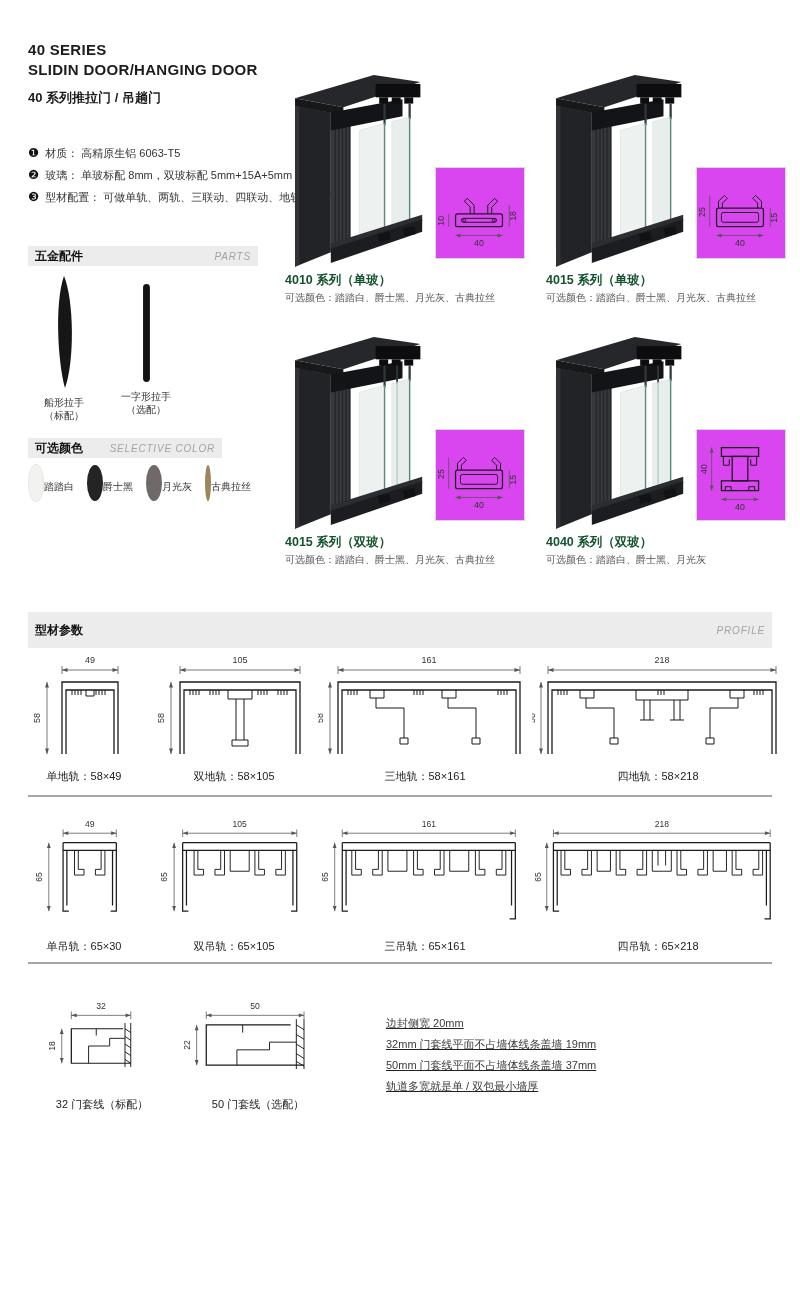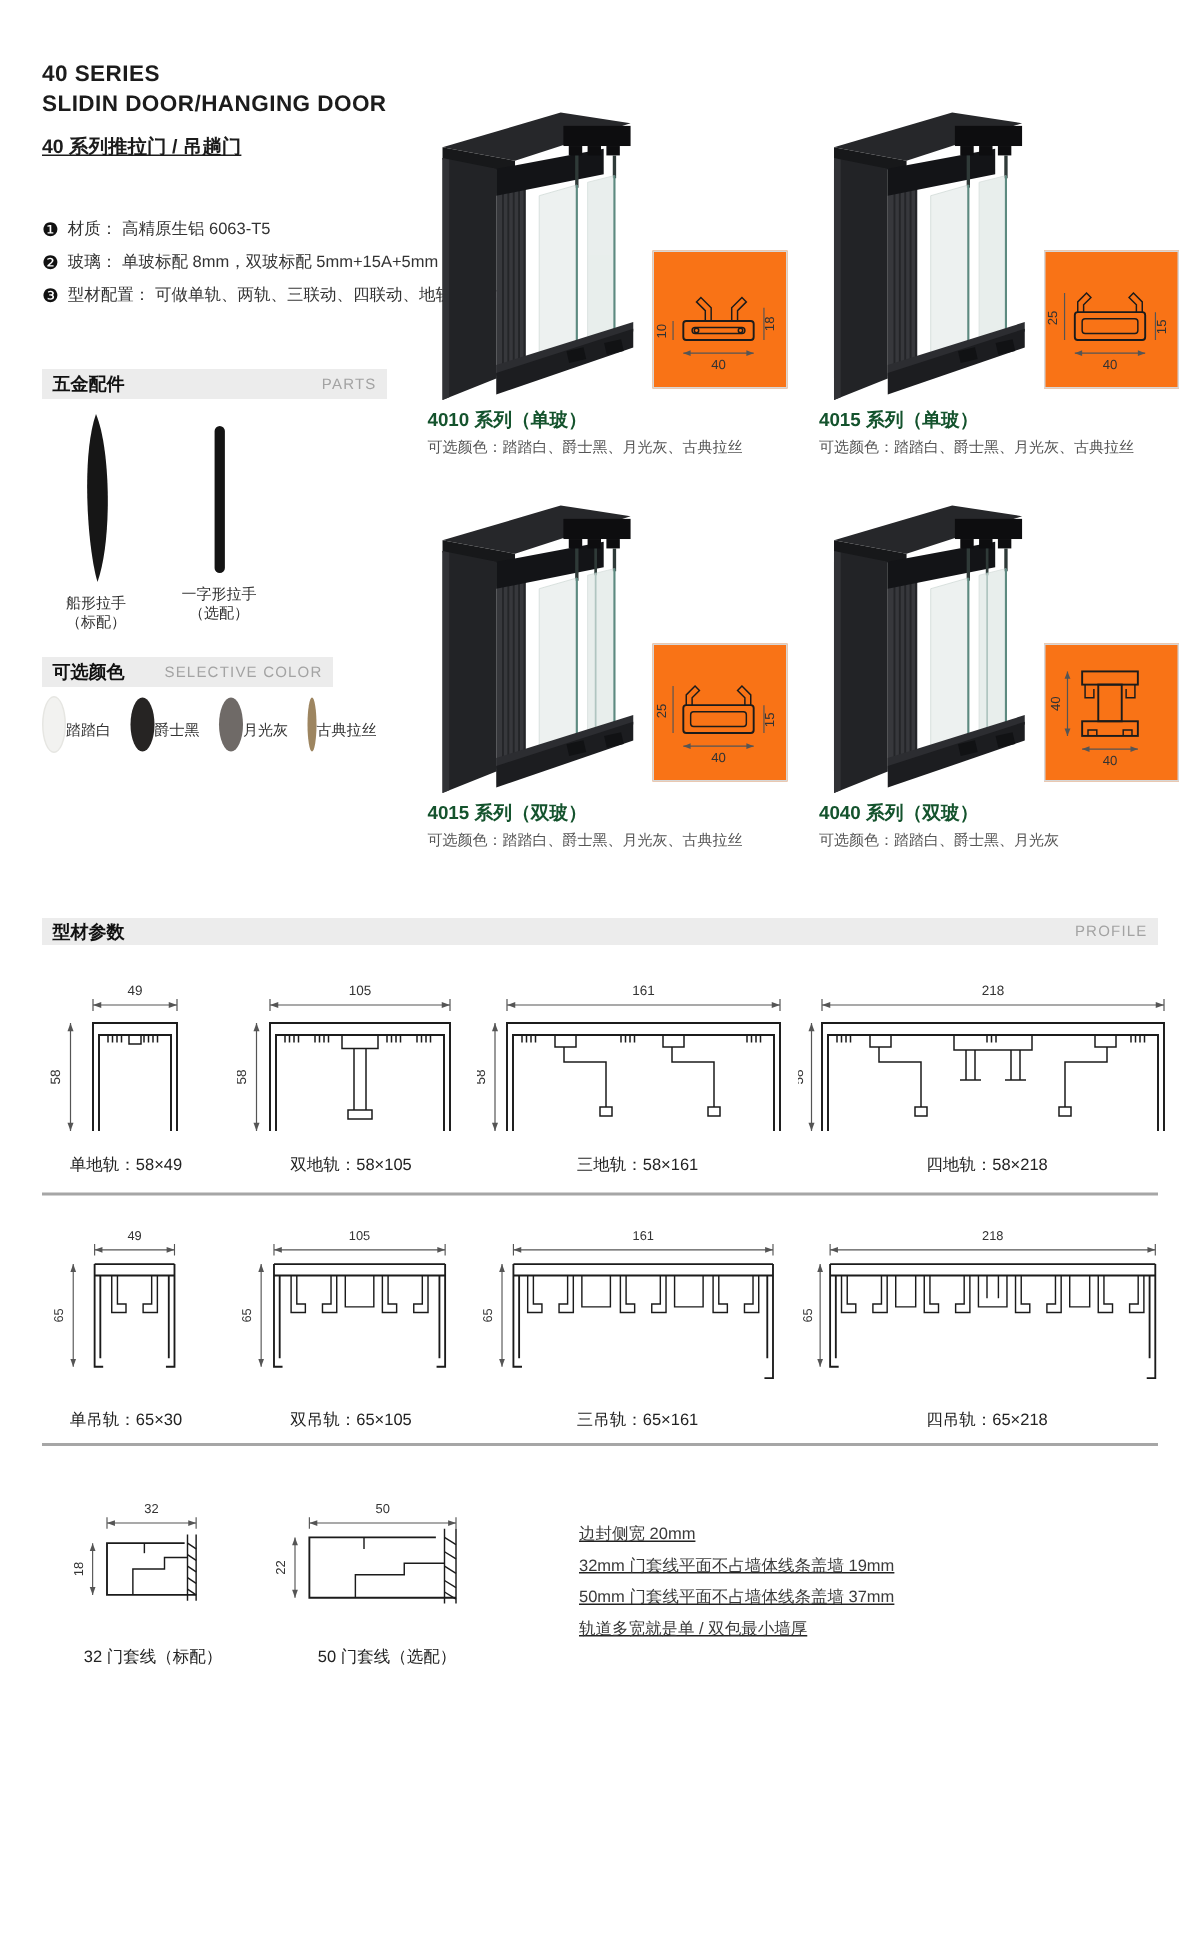--- a/index.html
+++ b/index.html
@@ -2,43 +2,43 @@
 <html><head>
 <meta charset="utf-8">
 <style>
   html,body{margin:0;padding:0;background:#fff;}
   body{font-family:"Liberation Sans","DejaVu Sans",sans-serif;color:#222;}
   .page{position:relative;width:800px;height:1300px;background:#ffffff;overflow:hidden;}
   .abs{position:absolute;}
 
   
   .title-en{font-size:15px;font-weight:bold;color:#1c1c1c;line-height:20px;letter-spacing:.3px;}
-  .title-cn{font-size:13px;font-weight:bold;color:#1c1c1c;margin-top:9px;text-decoration:underline;}
+  .title-cn{font-size:13px;font-weight:bold;color:#1c1c1c;margin-top:9px;}
 
   
   .spec-row{display:flex;align-items:flex-start;height:22px;font-size:11px;color:#333;}
   .spec-num{font-size:12.5px;color:#111;margin-right:6px;line-height:15px;}
   .spec-text{line-height:15px;}
 
   
   .band{background:#ececec;height:20px;display:flex;align-items:center;justify-content:space-between;padding:0 7px;box-sizing:border-box;}
   .band-cn{font-size:12px;font-weight:bold;color:#111;}
-  .band-en{font-size:10px;color:#a3a3a3;letter-spacing:.8px;}
+  .band-en{font-size:10px;color:#a3a3a3;letter-spacing:.8px;font-style:italic;}
 
   
   .part-fig{display:flex;flex-direction:column;align-items:center;width:84px;}
   .part-label{font-size:10px;color:#333;text-align:center;line-height:13px;margin-top:6px;}
   .swatch-row{display:flex;gap:13px;}
   .swatch-item{display:flex;flex-direction:row;align-items:center;width:46px;}
   .swatch-circle{width:36px;height:36px;border-radius:50%;}
   .swatch-label{font-size:10px;color:#333;margin-top:7px;white-space:nowrap;}
 
   
   .product-card{position:absolute;width:244px;height:258px;}
-  .diagram-box{position:absolute;left:150px;top:107px;width:88px;height:90px;border:1px solid #d7d7d7;background:#f97316;}
+  .diagram-box{position:absolute;left:150px;top:107px;width:88px;height:90px;border:1px solid #d7d7d7;background:#d946ef;}
   .product-title{position:absolute;left:0;top:212px;font-size:12.5px;font-weight:bold;color:#14532d;}
   .product-colors{position:absolute;left:0;top:231px;font-size:10px;color:#555;white-space:nowrap;}
 
   
   .pf{stroke:#1b1b1b;stroke-width:1.3;fill:none;}
   .pf2{stroke:#1b1b1b;stroke-width:1;fill:none;}
   .dl{stroke:#555;stroke-width:.8;}
   .ar{fill:#555;}
   .dt{font-family:"Liberation Sans",sans-serif;font-size:9px;fill:#333;}
   .diagram{position:absolute;display:flex;flex-direction:column;align-items:center;}
@@ -295,21 +295,21 @@
         <line class="dl" x1="25" y1="70" x2="63" y2="70"></line>
         <polygon class="ar" points="25,70 30,68 30,72"></polygon>
           <polygon class="ar" points="63,70 58,68 58,72"></polygon>
         <text class="dt" x="44" y="81" text-anchor="middle">40</text>
       </svg>
     </div>
     <div class="product-title">4040 系列（双玻）</div>
     <div class="product-colors">可选颜色：踏踏白、爵士黑、月光灰</div>
   </div>
 
-  <div class="abs band" style="left:28px;top:612px;width:744px;height:18px;">
+  <div class="abs band" style="left:28px;top:612px;width:744px;height:36px;">
     <span class="band-cn">型材参数</span>
     <span class="band-en">PROFILE</span>
   </div>
 
   <div class="diagram" style="left:32px;top:652px;">
     <svg width="104" height="112" viewBox="0 0 104 112">
       <line class="dl" x1="30" y1="18" x2="86" y2="18"></line>
       <polygon class="ar" points="30,18 35.5,16 35.5,20"></polygon>
         <polygon class="ar" points="86,18 80.5,16 80.5,20"></polygon>
       <path class="dl" d="M30,14 V22 M86,14 V22" fill="none"></path>

